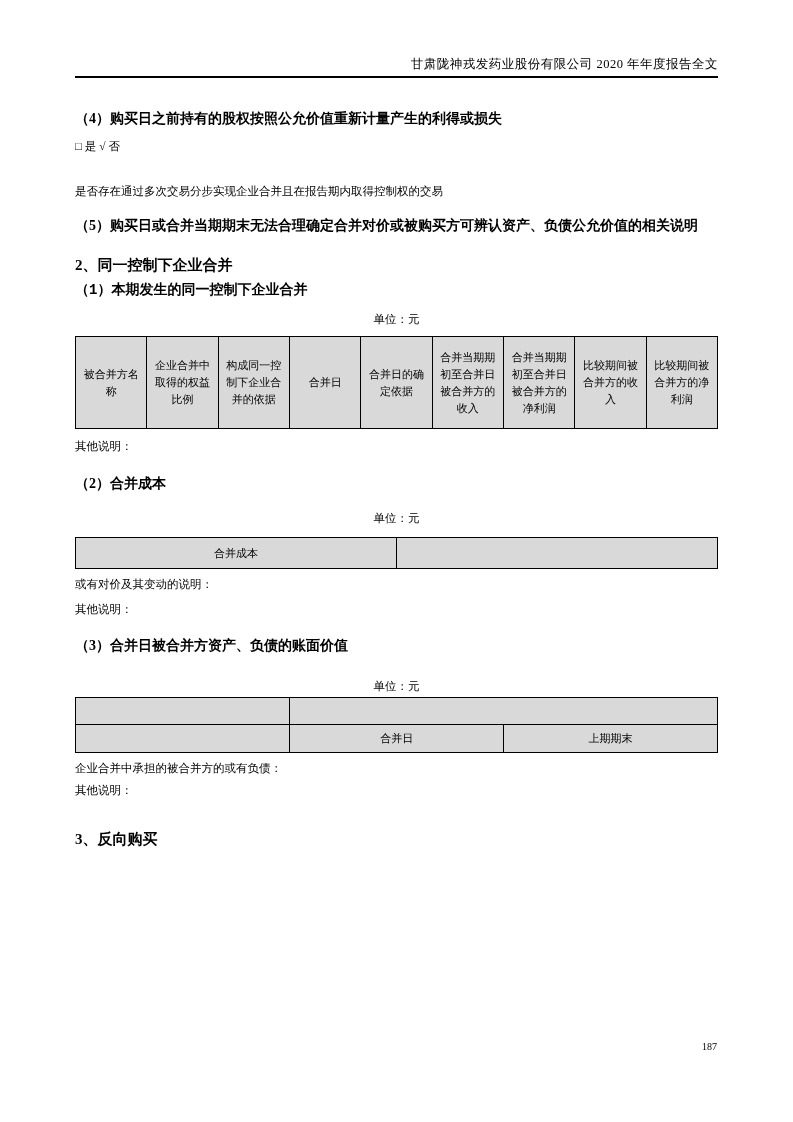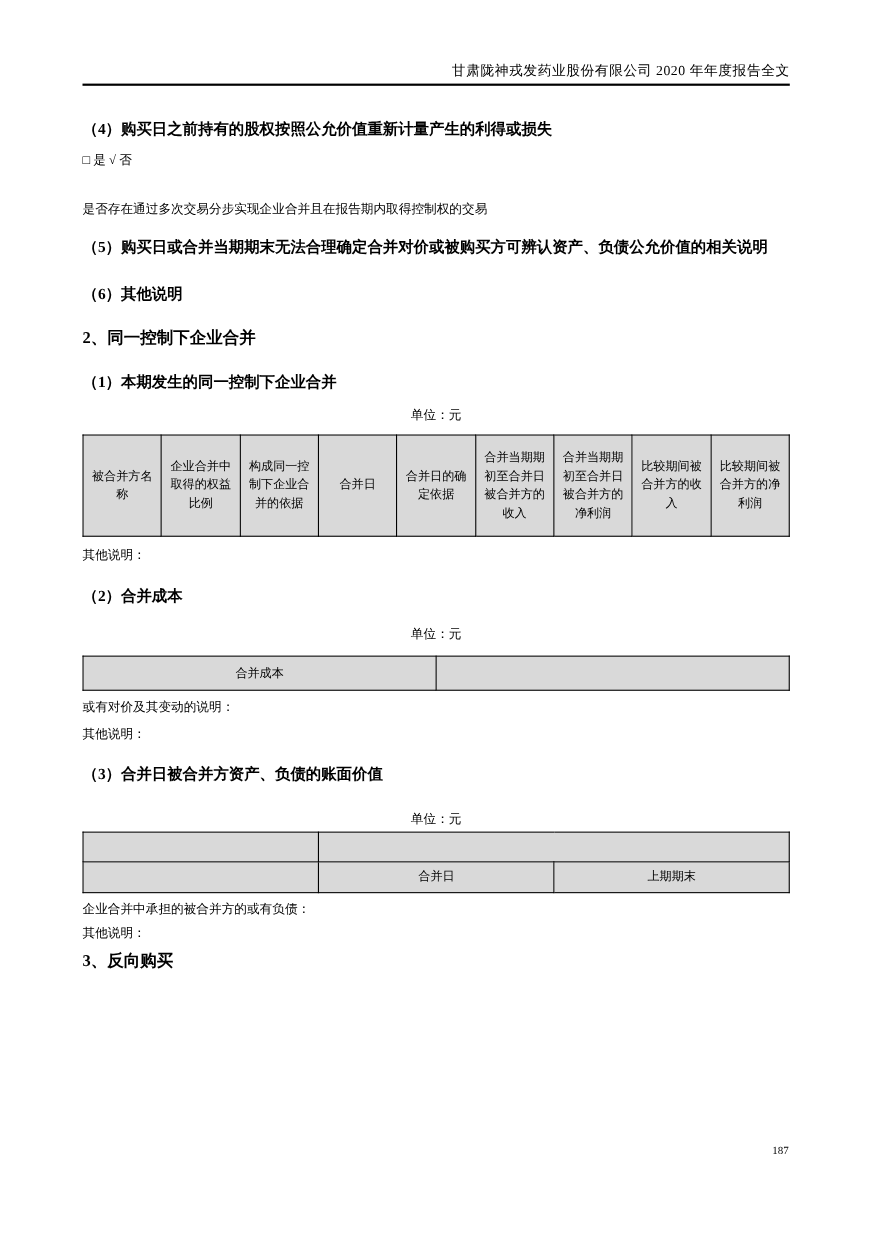--- a/index.html
+++ b/index.html
@@ -78,53 +78,52 @@
     font-size: 10px;
     line-height: 14px;
   }
   
   .mt-s4   { margin-top: 32px; }
   .mt-q    { margin-top: 29px; }
   .mt-yn   { margin-top: 10px; }
   .mt-s5   { margin-top: 18px; }
   .mt-s6   { margin-top: 25px; }
   .mt-sec2 { margin-top: 21px; }
-  .mt-s21  { margin-top: 22px; }
+  .mt-s21  { margin-top: 6px; font-family: Liberation Mono, monospace; }
   .mt-u1   { margin-top: 13px; }
   .mt-t1   { margin-top: 9px;  }
   .mt-o1   { margin-top: 9px;  }
   .mt-s22  { margin-top: 21px; }
   .mt-u2   { margin-top: 18px; }
   .mt-t2   { margin-top: 11px; }
   .mt-cv   { margin-top: 7px;  }
   .mt-o2   { margin-top: 9px;  }
   .mt-s23  { margin-top: 20px; }
   .mt-u3   { margin-top: 24px; }
   .mt-t3   { margin-top: 3px;  }
   .mt-li   { margin-top: 7px;  }
   .mt-o3   { margin-top: 6px;  }
-  .mt-sec3 { margin-top: 8px; }
+  .mt-sec3 { margin-top: 32px; }
   .mt-para { margin-top: 21px; }
 </style>
 </head>
 <body>
 
 <div class="page">
 
   <div class="doc-header">甘肃陇神戎发药业股份有限公司 2020 年年度报告全文</div>
   <hr class="header-rule">
 
   <div class="h-sub mt-s4">（4）购买日之前持有的股权按照公允价值重新计量产生的利得或损失</div>
 
   <p class="body-line mt-yn">□ 是 √ 否</p>
   <p class="body-line mt-q">是否存在通过多次交易分步实现企业合并且在报告期内取得控制权的交易</p>
 
   <div class="h-sub mt-s5">（5）购买日或合并当期期末无法合理确定合并对价或被购买方可辨认资产、负债公允价值的相关说明</div>
 
-  <div class="h-sub mt-s6">（6）其他说明</div>
 
   <div class="h-num mt-sec2">2、同一控制下企业合并</div>
 
   <div class="h-sub mt-s21">（1）本期发生的同一控制下企业合并</div>
 
   <div class="unit-label mt-u1">单位：元</div>
 
   <table class="t1 mt-t1">
     <tbody>
       <tr>

